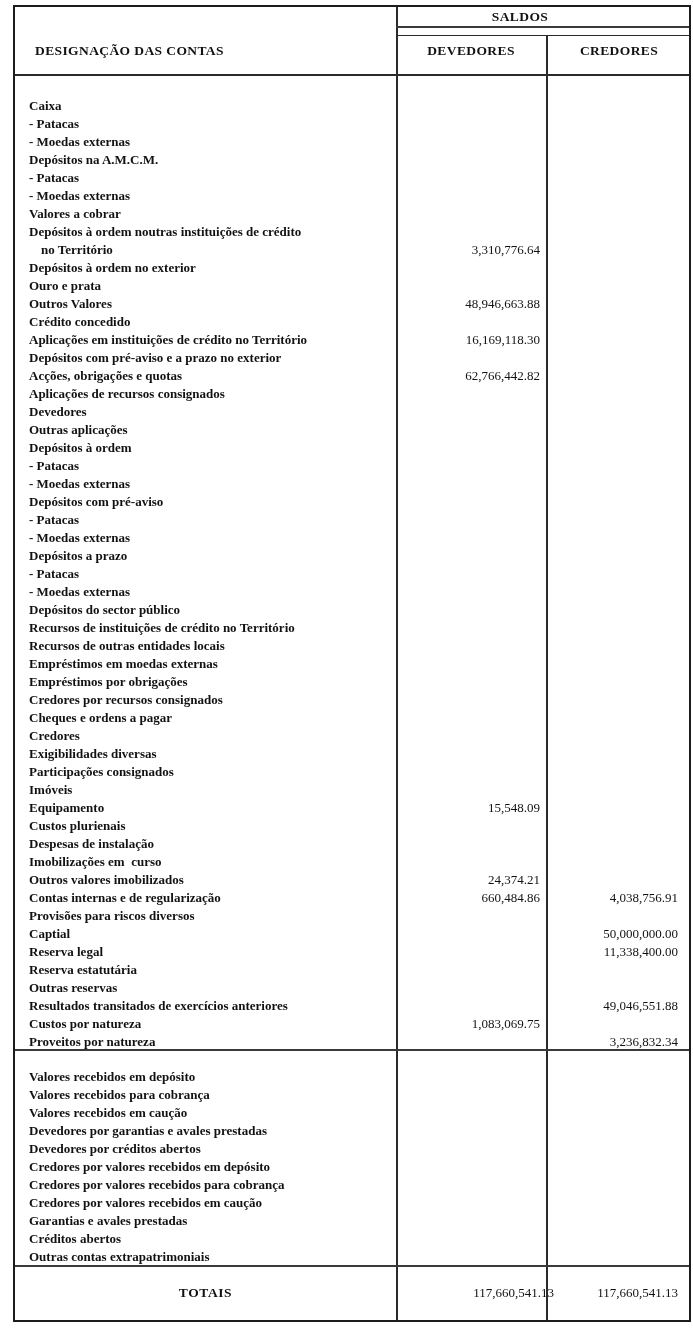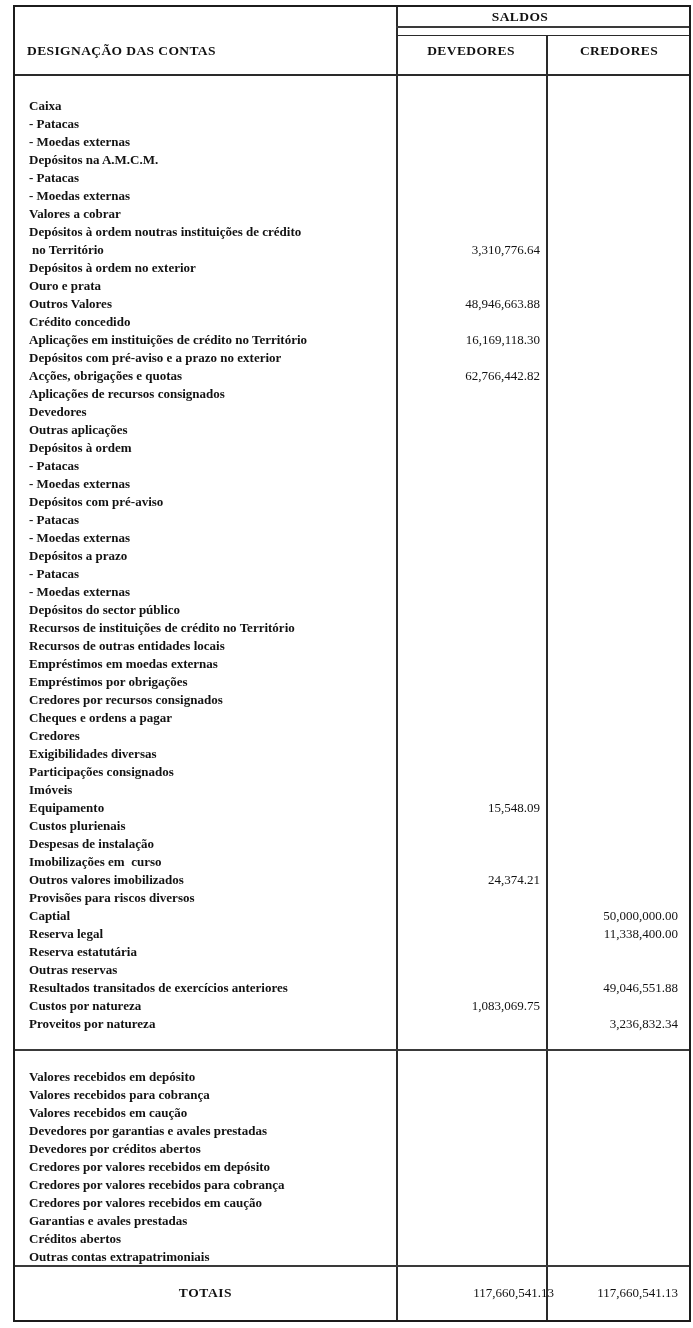--- a/index.html
+++ b/index.html
@@ -25,40 +25,40 @@
   .vline2{left:531px;top:28px;bottom:0;}
   .hline{position:absolute;background:#2a2a2a;}
   .saldos-line{left:381px;right:0;top:19px;height:2px;background:#3a3a3a;}
   .band-line{left:381px;right:0;top:28px;height:1px;}
   .header-line{left:0;right:0;top:67px;height:2px;}
   .section-line{left:0;right:0;top:1042px;height:2px;background:#3a3a3a;}
   .totals-line{left:0;right:0;top:1258px;height:2px;background:#3a3a3a;}
 
   
   .hdr{position:absolute;font-weight:bold;font-size:13.5px;letter-spacing:.4px;}
-  .designation{left:12px;top:36px;text-align:center;}
+  .designation{left:20px;top:36px;text-align:center;}
   .saldos{left:381px;width:248px;top:2px;text-align:center;}
   .devhdr{left:381px;width:150px;top:36px;text-align:center;}
   .credhdr{left:531px;width:146px;top:36px;text-align:center;}
 
   
   .section{position:absolute;left:0;right:0;}
   .section1{top:67px;height:975px;padding-top:23px;box-sizing:border-box;}
   .section2{top:1042px;height:216px;padding-top:19px;box-sizing:border-box;}
   .row{
     display:grid;
     grid-template-columns:381px 150px auto;
     height:18px;line-height:18px;
   }
   .cl{
     padding-left:14px;
     font-weight:bold;font-size:13px;
     white-space:pre;overflow:hidden;
   }
-  .cl.ind{padding-left:17px;}
+  .cl.ind{padding-left:26px;}
   .cd{font-size:13px;text-align:right;padding-right:6px;white-space:nowrap;}
   .cc{font-size:13px;text-align:right;padding-right:11px;white-space:nowrap;}
 
   
   .totals{
     position:absolute;left:0;top:1258px;height:55px;right:0;
     display:grid;grid-template-columns:381px 150px auto;
     align-items:center;
     gap:14px;
   }
@@ -299,20 +299,25 @@
         <div class="cl">Imobilizações em  curso</div>
         <div class="cd"></div>
         <div class="cc"></div>
       </div>
       <div class="row">
         <div class="cl">Outros valores imobilizados</div>
         <div class="cd">24,374.21</div>
         <div class="cc"></div>
       </div>
       <div class="row">
+        <div class="cl">Contas internas e de regularização</div>
+        <div class="cd">660,484.86</div>
+        <div class="cc">4,038,756.91</div>
+      </div>
+      <div class="row">
         <div class="cl">Provisões para riscos diversos</div>
         <div class="cd"></div>
         <div class="cc"></div>
       </div>
       <div class="row">
         <div class="cl">Captial</div>
         <div class="cd"></div>
         <div class="cc">50,000,000.00</div>
       </div>
       <div class="row">

